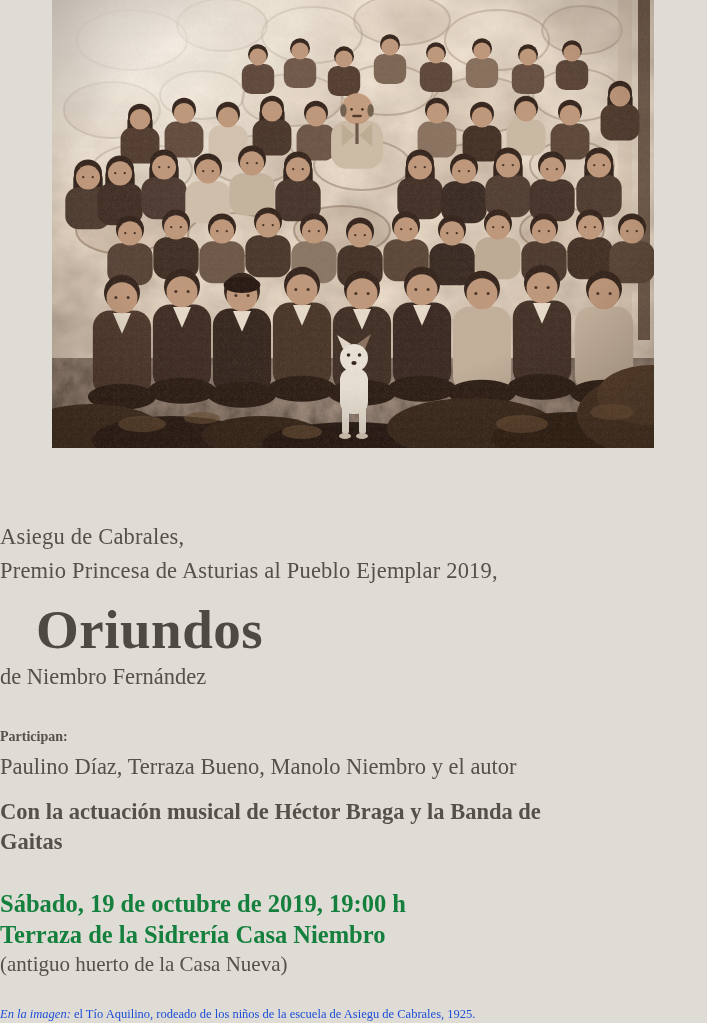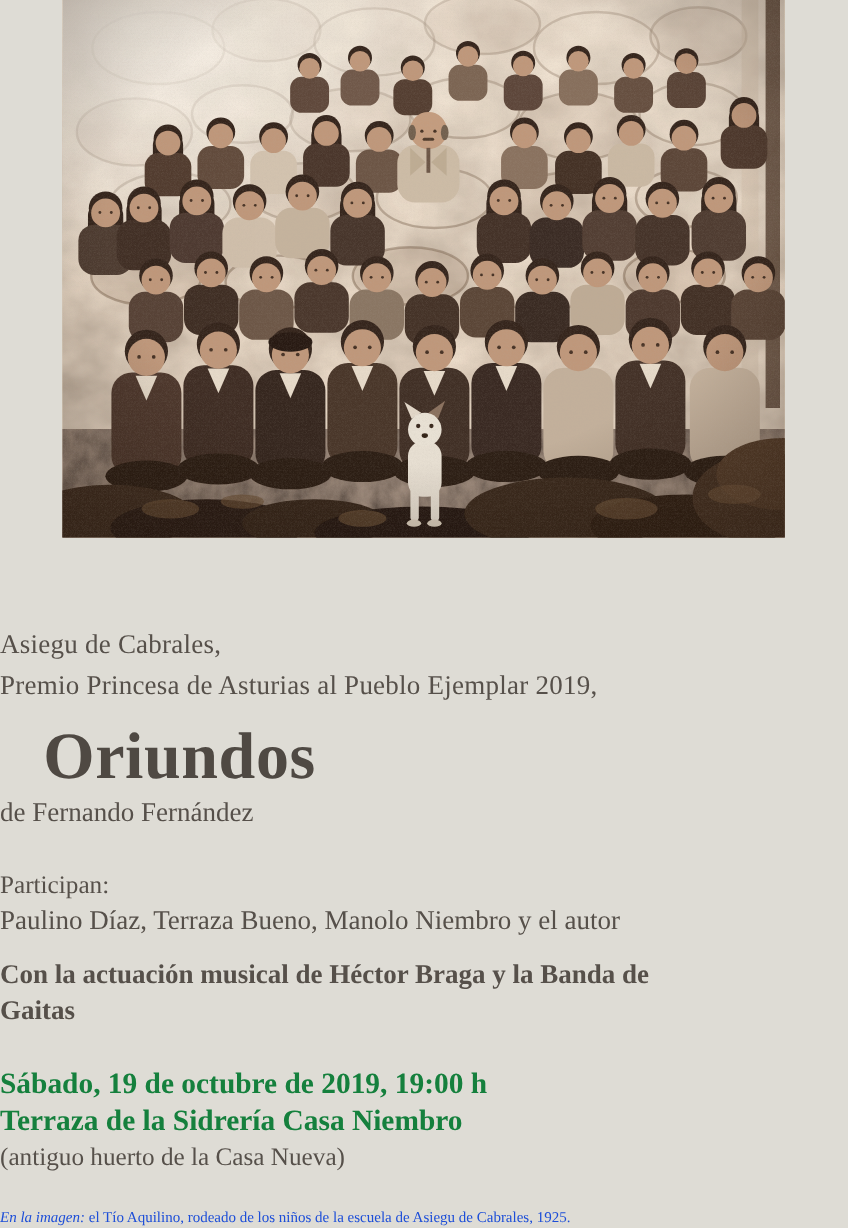--- a/index.html
+++ b/index.html
@@ -19,21 +19,21 @@
   .photo-wrap svg{display:block;}
   .textcol{position:absolute;left:0;top:448px;width:568px;margin-top:46px;}
   .intro{margin-top:26px;font-size:22.5px;line-height:34px;letter-spacing:0.2px;}
   .title{
     margin:12px 0 0 0;
     font-size:55px;line-height:60px;font-weight:600;
     color:#4f4943;letter-spacing:0.5px;padding-left:36px;
   }
   .author{font-size:22.5px;line-height:34px;}
   .participants{margin-top:28px;}
-  .participants .p-head{font-size:21px;line-height:30px;}
+  .participants .p-head{font-size:14px;line-height:30px;font-weight:bold;}
   .participants .p-line{font-size:22.5px;line-height:30px;}
   .music{margin-top:15px;font-size:22.5px;line-height:30px;font-weight:bold;}
   .schedule{margin-top:31px;}
   .schedule .strong{font-size:24.5px;line-height:31px;font-weight:600;color:#15803d;}
   .schedule .note{font-size:21px;line-height:29px;}
   .caption{margin-top:27px;font-size:12.5px;line-height:16px;color:#1d4ed8;}
   .cap-em{font-style:italic;}
 </style>
 </head>
 <body>
@@ -479,21 +479,21 @@
       </svg>
   </div>
 
   <div class="textcol">
     <div class="intro">
       <div>Asiegu de Cabrales,</div>
       <div>Premio Princesa de Asturias al Pueblo Ejemplar 2019,</div>
     </div>
 
     <h1 class="title">Oriundos</h1>
-    <div class="author">de Fernando Fernández</div>
+    <div class="author">de Niembro Fernández</div>
 
     <div class="participants">
       <div class="p-head">Participan:</div>
       <div class="p-line">Paulino Díaz, Terraza Bueno, Manolo Niembro y el autor</div>
     </div>
 
     <div class="music">Con la actuación musical de Héctor Braga y la Banda de Gaitas</div>
 
     <div class="schedule">
       <div class="strong">Sábado, 19 de octubre de 2019, 19:00 h</div>

